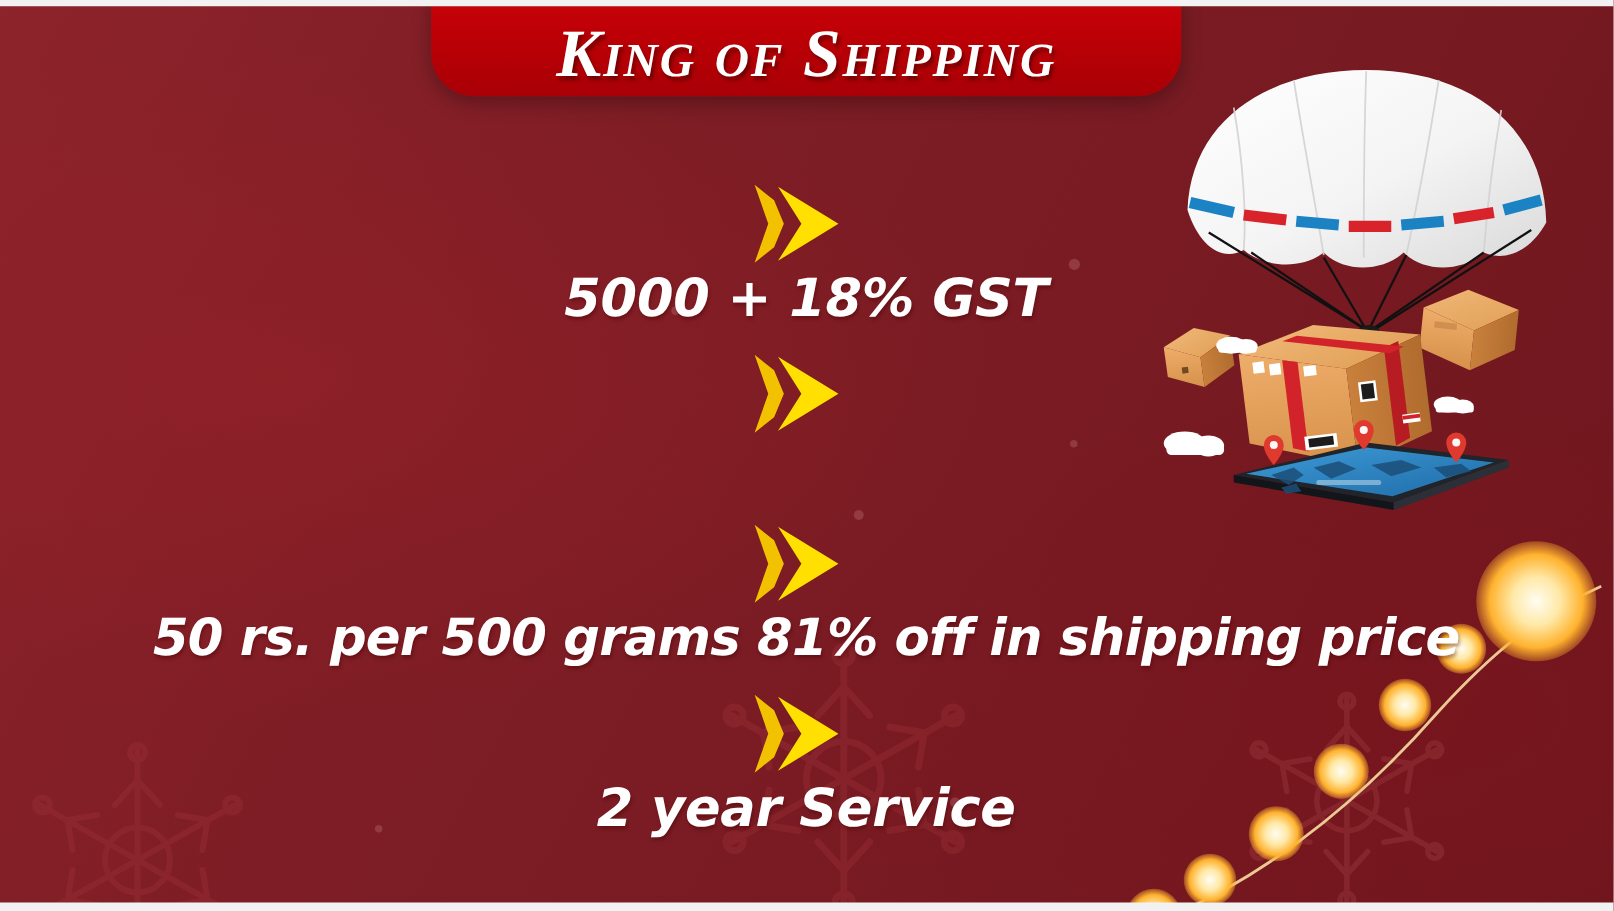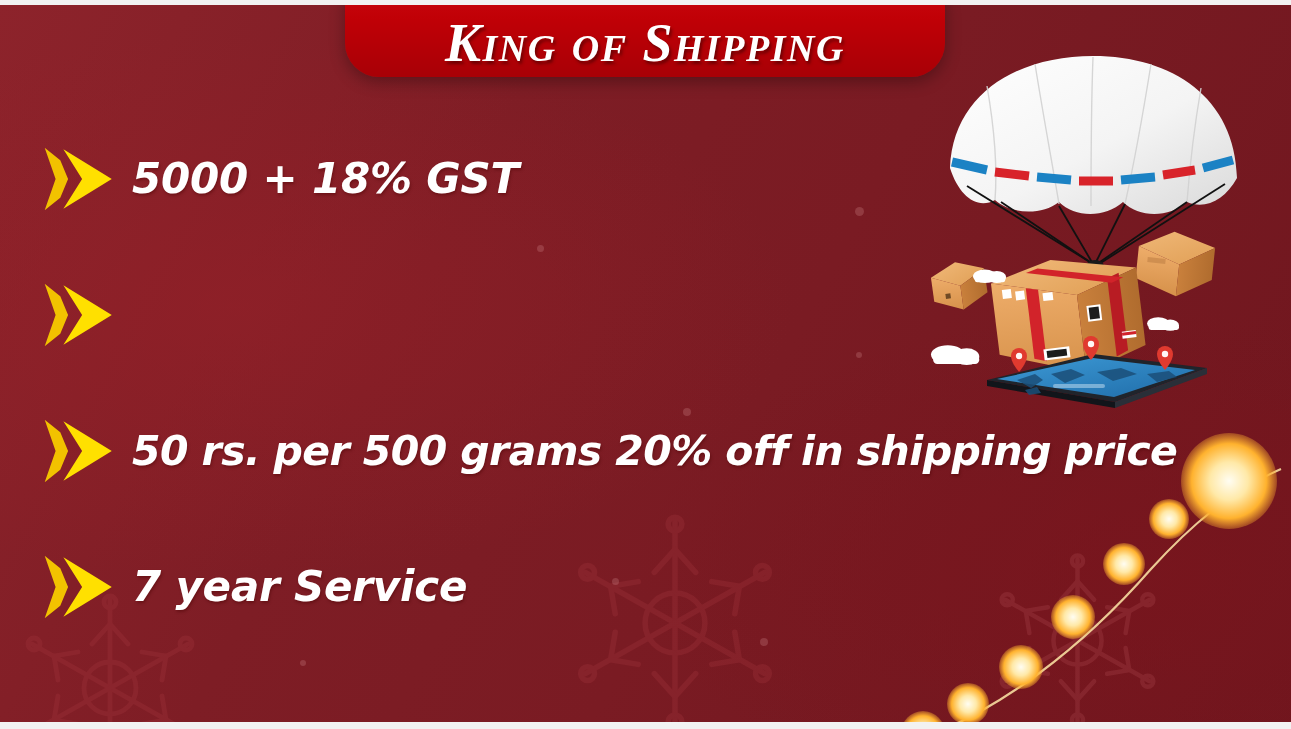--- a/index.html
+++ b/index.html
@@ -72,20 +72,21 @@
   
   #features {
     position:absolute; left:40px; top:140px;
     width:1210px;
     z-index:15;
   }
   .feature-row {
     display:flex; align-items:center;
     height:78px;
     margin-bottom:58px;
+    flex-direction:column;
   }
   .feature-row:last-child { margin-bottom:0; }
 
   .chevron { width:78px; height:78px; flex:0 0 78px; margin-right:14px; }
 
   .feature-text {
     font-family:"DejaVu Sans", sans-serif;
     font-weight:bold;
     font-size:42px;
     line-height:1;
@@ -355,28 +356,28 @@
         <path d="M6 10 L20 50 L6 90 L26 74 L36 50 L26 26 Z" fill="#f2c200"></path>
         <path d="M30 12 L92 50 L30 88 L54 50 Z" fill="#ffe000"></path>
       </svg>
     </div>
 
     <div class="feature-row">
       <svg class="chevron" viewBox="0 0 100 100">
         <path d="M6 10 L20 50 L6 90 L26 74 L36 50 L26 26 Z" fill="#f2c200"></path>
         <path d="M30 12 L92 50 L30 88 L54 50 Z" fill="#ffe000"></path>
       </svg>
-      <span class="feature-text long">50 rs. per 500 grams  20% off in shipping price</span>
+      <span class="feature-text long">50 rs. per 500 grams  81% off in shipping price</span>
     </div>
 
     <div class="feature-row">
       <svg class="chevron" viewBox="0 0 100 100">
         <path d="M6 10 L20 50 L6 90 L26 74 L36 50 L26 26 Z" fill="#f2c200"></path>
         <path d="M30 12 L92 50 L30 88 L54 50 Z" fill="#ffe000"></path>
       </svg>
-      <span class="feature-text">7 year Service</span>
+      <span class="feature-text">2 year Service</span>
     </div>
 
   </div>
 
   <div class="edge-strip edge-bottom"></div>
 
 </div>
 
 </body></html>

